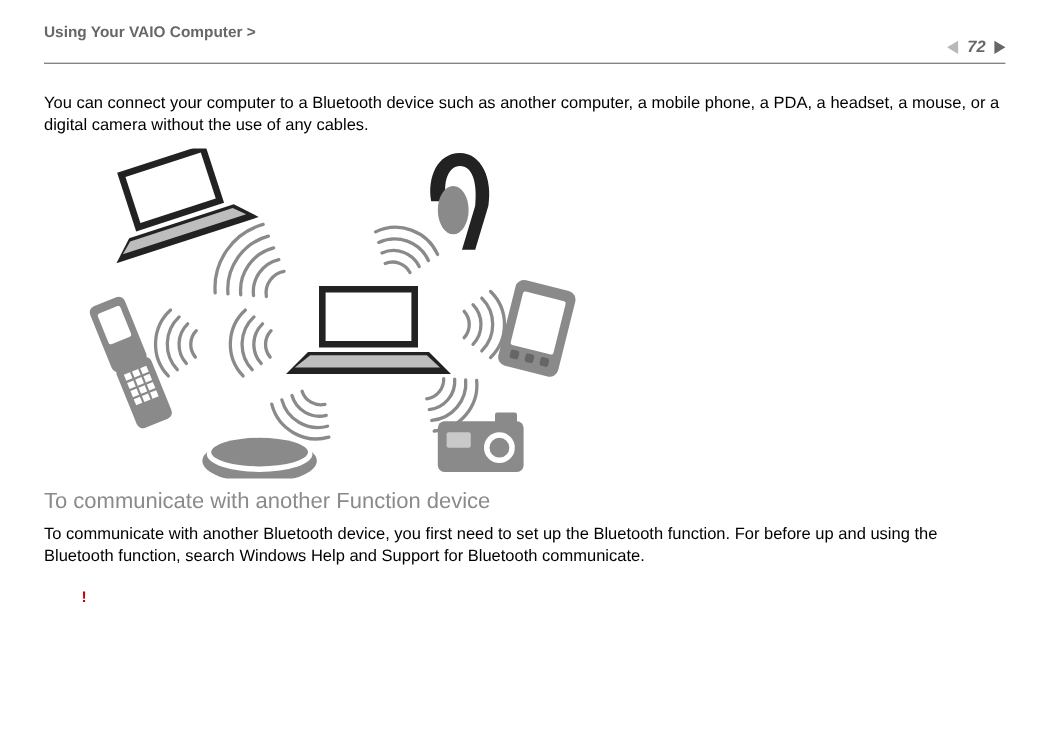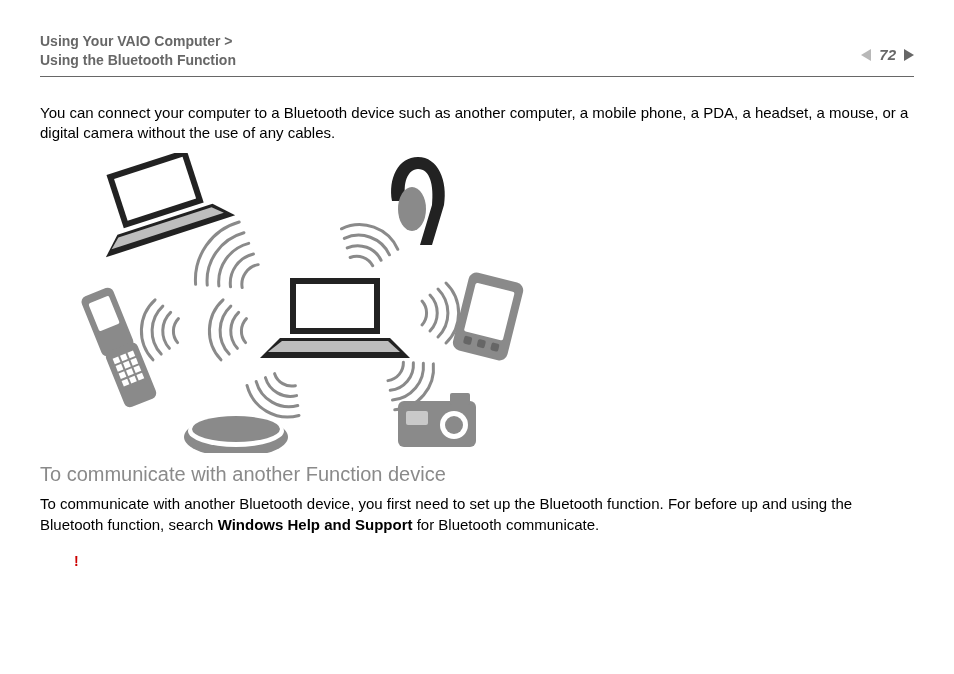--- a/index.html
+++ b/index.html
@@ -11,21 +11,21 @@
     font-family: Arial, Helvetica, sans-serif;
     color: #000;
     position: relative;
     overflow: hidden;
   }
   .page {
     position: relative;
     width: 954px;
     height: 534px;
     box-sizing: border-box;
-    padding: 32px 40px 20px 40px;
+    padding: 20px 40px 20px 40px;
   }
   .header {
     display: flex;
     justify-content: space-between;
     align-items: flex-start;
     border-bottom: 1px solid #676767;
     padding-bottom: 6px;
     margin-bottom: 26px;
   }
   .breadcrumb {
@@ -84,21 +84,21 @@
     font-weight: bold;
     font-size: 14px;
     display: block;
     margin-left: 34px;
     margin-bottom: 0;
   }
   .note-text {
     font-size: 13.5px;
     margin-left: 34px;
   }
-  .strong { font-weight: bold; }
+  .strong { font-weight: normal; }
 
   
   .illus-wrap {
     width: 490px;
     height: 300px;
     margin: 6px 0 6px 30px;
     position: relative;
   }
   .illus-wrap svg {
     position: absolute;
@@ -106,21 +106,20 @@
   }
 </style>
 </head>
 <body>
 
 <div class="page">
 
   <div class="header">
     <div class="breadcrumb">
       <span>Using Your VAIO Computer &gt;</span><br>
-      <span>Using the Bluetooth Function</span>
     </div>
     <div class="pagenav">
       <span class="nav-arrow left"></span>
       <span>72</span>
       <span class="nav-arrow right"></span>
     </div>
   </div>
 
 
   <p class="body">You can connect your computer to a Bluetooth device such as another computer, a mobile phone, a PDA, a headset, a mouse, or a digital camera without the use of any cables.</p>

